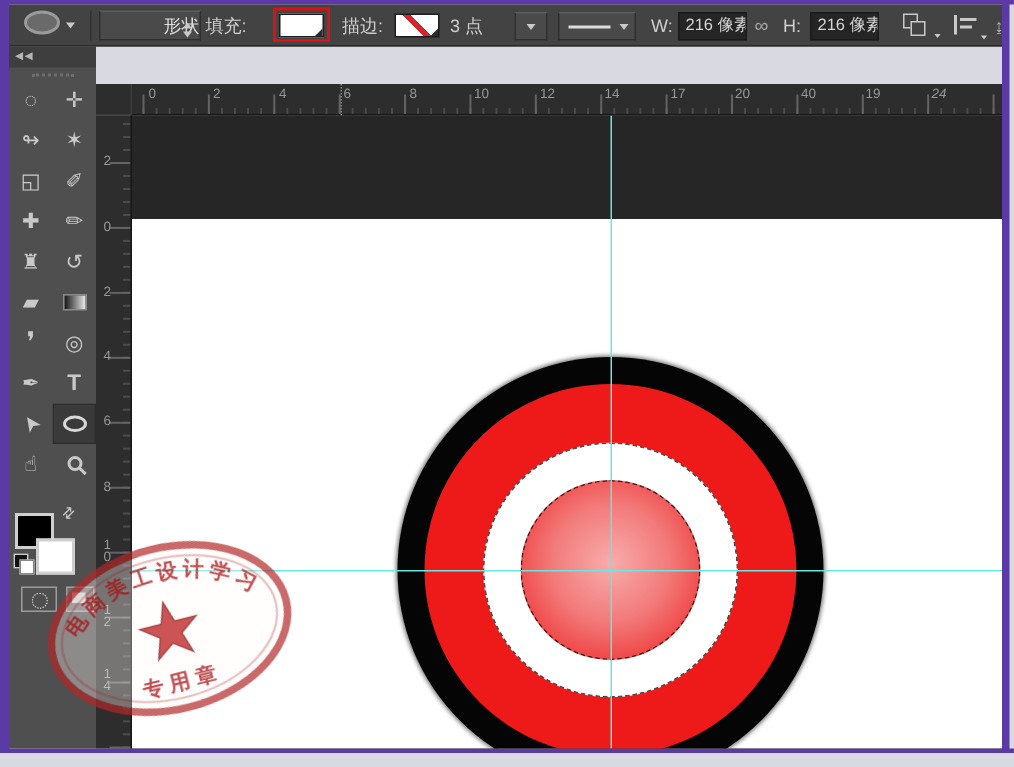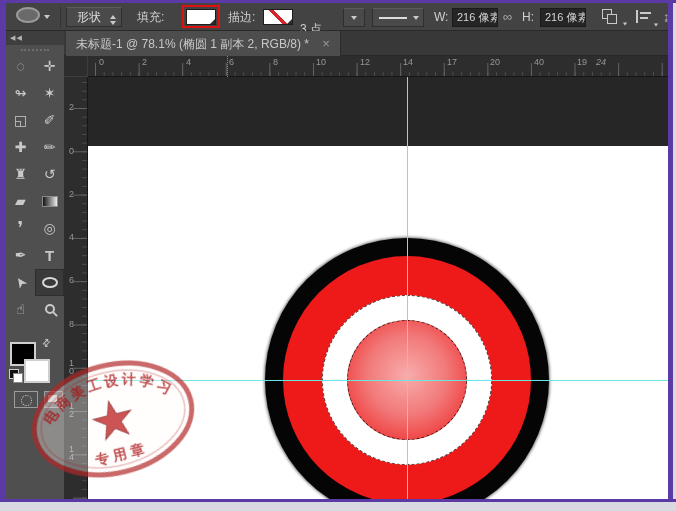--- a/index.html
+++ b/index.html
@@ -89,40 +89,40 @@
   <div class="abs pframe" style="left:668px;top:0;width:5px;height:502px;"></div>
   <div class="abs pframe" style="left:0;top:499px;width:676px;height:3px;"></div>
 
   <div id="options" class="abs">
     <div style="position:absolute;left:10px;top:0;width:44px;height:28px;">
       <span class="presetoval"></span>
       <span class="tri-dn" style="position:absolute;left:28px;top:12px;"></span>
     </div>
     <div class="vsep" style="left:54px;"></div>
 
-    <div class="dd" style="left:60px;top:4px;width:56px;height:20px;text-align:left;line-height:18px;padding-left:10px;">
+    <div class="dd" style="left:60px;top:4px;width:68px;height:20px;text-align:right;line-height:18px;">
       <span>形状</span>
       <span class="updown">
           <i class="u"></i>
           <i class="d"></i>
         </span>
     </div>
 
     <span class="opt-label" style="left:131px;">填充:</span>
     <div id="fillbox" class="abs"></div>
     <div class="swatch" style="left:180px;top:6px;width:30px;height:16px;">
       <span class="cornertri"></span>
     </div>
 
     <span class="opt-label" style="left:222px;">描边:</span>
     <div class="swatch nostroke" style="left:257px;top:6px;width:30px;height:16px;">
       <span class="cornertri"></span>
     </div>
 
-    <span class="opt-label" style="left:294px;margin-top:12px;">3 点</span>
+    <span class="opt-label" style="left:294px;">3 点</span>
     <div class="dd" style="left:337px;top:5px;width:22px;height:19px;text-align:center;">
       <span class="tri-dn" style="margin-top:7px;"></span>
     </div>
 
     <div class="dd" style="left:366px;top:5px;width:52px;height:19px;">
       <span style="position:absolute;left:6px;top:8px;width:28px;height:2px;background:#dcdcdc;"></span>
       <span class="tri-dn" style="position:absolute;right:4px;top:7px;"></span>
     </div>
 
     <span class="opt-label" style="left:428px;">W:</span>
@@ -138,26 +138,20 @@
     </div>
     <div style="position:absolute;left:630px;top:6px;width:18px;height:16px;">
       <span style="position:absolute;left:0;top:1px;width:2px;height:13px;background:#c9c9c9;"></span>
       <span style="position:absolute;left:4px;top:3px;width:11px;height:2px;background:#c9c9c9;"></span>
       <span style="position:absolute;left:4px;top:8px;width:8px;height:2px;background:#c9c9c9;"></span>
       <span class="tri-dn" style="position:absolute;right:-5px;bottom:-2px;transform:scale(.7);"></span>
     </div>
     <span class="opt-label" style="left:657px;color:#b5b5b5;">↨</span>
   </div>
 
-  <div id="tabbar" class="abs">
-    <div id="tab">
-      <span>未标题-1 @ 78.1% (椭圆 1 副本 2, RGB/8) *</span>
-      <span class="close">×</span>
-    </div>
-  </div>
 
   <div id="tools" class="abs">
     <div id="collapse">◀◀</div>
     <div id="grip"></div>
     <div id="toolgrid">
       <div class="tcell"><span class="tg">◌</span></div>
       <div class="tcell"><span class="tg">✛</span></div>
       <div class="tcell"><span class="tg">↬</span></div>
       <div class="tcell"><span class="tg">✶</span></div>
       <div class="tcell"><span class="tg">◱</span></div>
@@ -195,21 +189,21 @@
     <span class="hlab" style="left:98px;">4</span>
     <span class="hlab" style="left:141px;">6</span>
     <span class="hlab" style="left:185px;">8</span>
     <span class="hlab" style="left:228px;">10</span>
     <span class="hlab" style="left:272px;">12</span>
     <span class="hlab" style="left:315px;">14</span>
     <span class="hlab" style="left:359px;">17</span>
     <span class="hlab" style="left:402px;">20</span>
     <span class="hlab" style="left:446px;">40</span>
     <span class="hlab" style="left:489px;">19</span>
-    <span class="hlab" style="left:508px;font-style:italic;">24</span>
+    <span class="hlab" style="left:533px;font-style:italic;">24</span>
     <span class="hmarker"></span>
   </div>
   <div id="vruler" class="abs">
     <span class="vlab" style="top:26px;">2</span>
     <span class="vlab" style="top:70px;">0</span>
     <span class="vlab" style="top:113px;">2</span>
     <span class="vlab" style="top:156px;">4</span>
     <span class="vlab" style="top:199px;">6</span>
     <span class="vlab" style="top:243px;">8</span>
     <span class="vlab" style="top:282px;">10</span>

